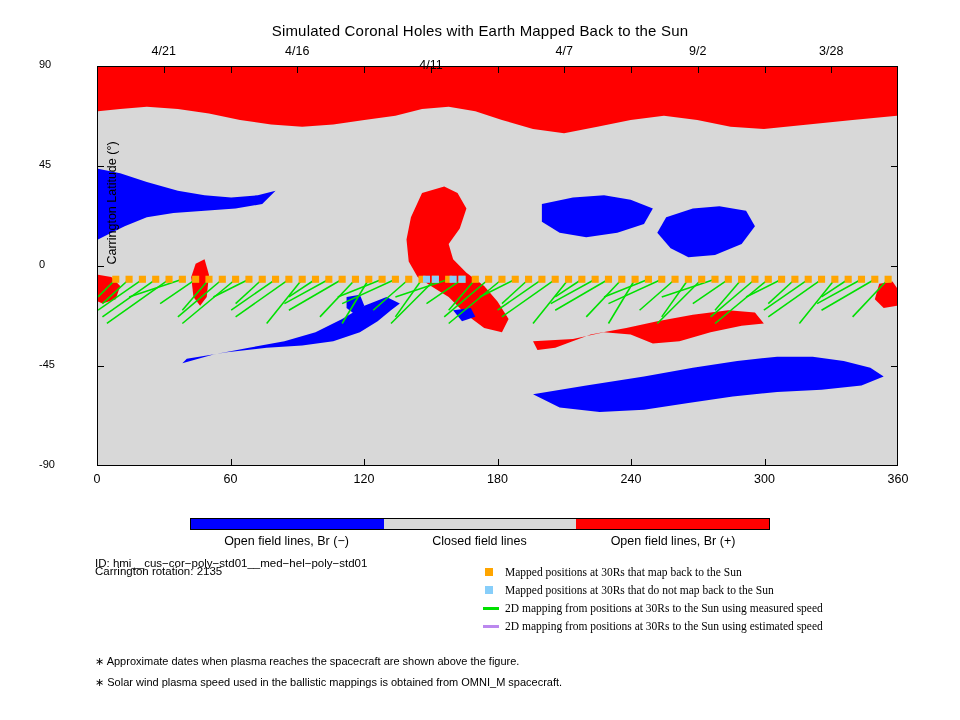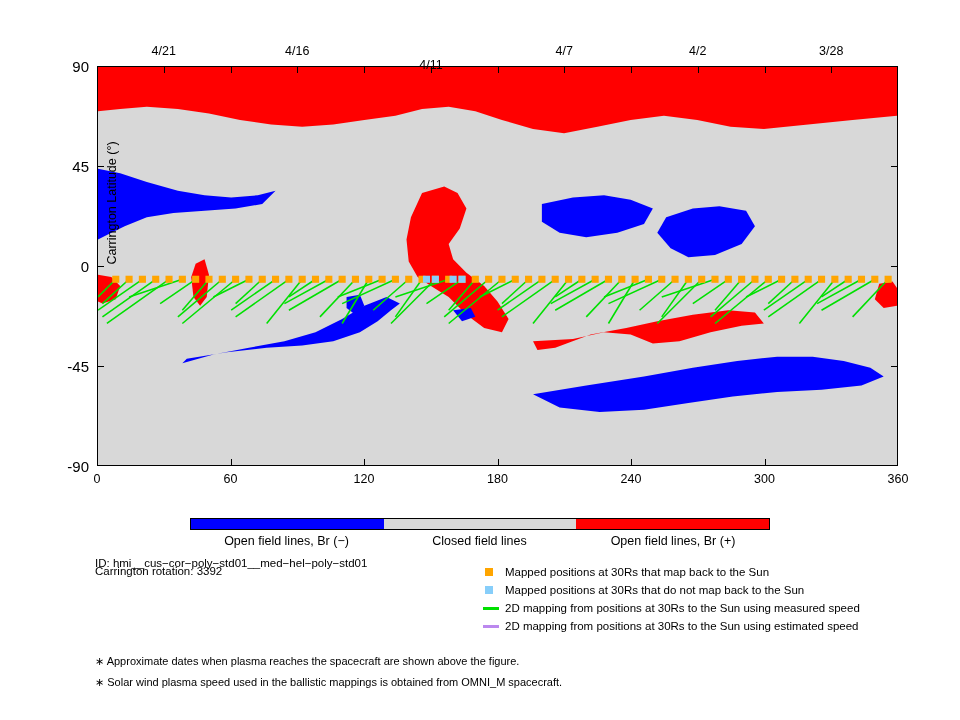--- a/index.html
+++ b/index.html
@@ -14,49 +14,50 @@
   
   #plot{
     position:absolute;left:97px;top:66px;width:801px;height:400px;
     background:#d8d8d8;border:1px solid #000;box-sizing:border-box;overflow:hidden;
   }
   #plotsvg{position:absolute;left:0;top:0;width:799px;height:398px;display:block;}
   
   .tick{position:absolute;background:#000;}
   .tick.v{width:1px;height:7px;}
   .tick.h{height:1px;width:7px;}
-  .ylab{position:absolute;text-align:right;font-size:15px;white-space:pre;}
+  .ylab{position:absolute;text-align:left;font-size:11px;white-space:pre;}
   .xlab{position:absolute;text-align:center;font-size:12.5px;white-space:pre;}
   .tlab{position:absolute;text-align:center;font-size:12.5px;white-space:pre;}
   #ytitle{
     position:absolute;left:-8px;top:196px;width:240px;text-align:center;font-size:12.5px;
     transform:rotate(-90deg);transform-origin:50% 50%;white-space:pre;
   }
   #xtitle{position:absolute;left:97px;top:486px;width:801px;text-align:center;font-size:12.5px;white-space:pre;}
   
   #cbar{position:absolute;left:190px;top:518px;width:580px;height:12px;border:1px solid #000;box-sizing:border-box;display:flex;}
   #cbar div{height:100%;}
   .cbarlab{position:absolute;top:534px;text-align:center;font-size:12.5px;white-space:pre;}
   
   .info{position:absolute;left:95px;font-size:11.5px;white-space:pre;}
   
   #legend{position:absolute;left:483px;top:563px;}
   .lrow{position:relative;height:18px;line-height:18px;}
   .lkey{position:absolute;left:0;top:0;width:18px;height:18px;}
   .lkey .sq{position:absolute;left:2px;top:5px;width:8px;height:8px;}
   .lkey .ln{position:absolute;left:0px;top:8px;width:16px;height:3px;}
-  .ltxt{position:absolute;left:22px;top:0;font-size:11.5px;white-space:pre;}
+  .ltxt{position:absolute;left:22px;top:0;font-size:11.5px;white-space:pre;font-family:Liberation Serif, serif;}
   
   .note{position:absolute;left:95px;font-size:11px;white-space:pre;}
 </style>
 </head>
 <body>
 
 <div id="fig">
 
+  <div class="txt" id="title">Simulated Coronal Holes with Earth Mapped Back to the Sun</div>
 
   <div id="plot">
     <svg id="plotsvg" viewBox="0 0 360 180" preserveAspectRatio="none">
       <g id="pos-regions">
           <polygon points="0.00,0.00 360.00,0.00 360.00,22.00 340.00,24.00 320.00,26.00 300.00,28.00 285.00,27.00 270.00,24.00 255.00,22.00 240.00,24.00 225.00,27.00 210.00,30.00 196.00,28.00 182.00,24.00 170.00,20.00 158.00,18.00 146.00,19.00 134.00,22.00 120.00,24.00 106.00,26.00 92.00,27.00 78.00,26.00 64.00,24.00 50.00,21.00 36.00,19.00 22.00,18.00 10.00,19.00 0.00,20.00" fill="#ff0000"></polygon>
           <polygon points="146.00,57.00 156.00,54.00 162.00,57.00 166.00,64.00 163.00,73.00 158.00,80.00 160.00,87.00 166.00,93.00 174.00,99.00 180.00,106.00 185.00,114.00 182.00,120.00 174.00,118.00 166.00,112.00 158.00,104.00 150.00,99.00 144.00,95.00 140.00,88.00 139.00,78.00 141.00,68.00" fill="#ff0000"></polygon>
           <polygon points="196.00,124.00 214.00,123.00 228.00,120.00 240.00,121.00 250.00,125.00 262.00,124.00 276.00,120.00 290.00,117.00 300.00,116.00 296.00,111.00 284.00,110.00 268.00,112.00 252.00,115.00 238.00,118.00 222.00,121.00 206.00,127.00 198.00,128.00" fill="#ff0000"></polygon>
           <polygon points="0.00,94.00 6.00,95.00 10.00,99.00 8.00,105.00 2.00,107.00 0.00,106.00" fill="#ff0000"></polygon>
           <polygon points="352.00,98.00 358.00,97.00 360.00,100.00 360.00,108.00 354.00,109.00 350.00,105.00" fill="#ff0000"></polygon>
           <polygon points="44.00,89.00 48.00,87.00 50.00,94.00 49.00,104.00 46.00,108.00 43.00,104.00 42.00,95.00" fill="#ff0000"></polygon>
@@ -233,36 +234,36 @@
       <div class="tick v" style="left: 498px; top: 66px;"></div>
       <div class="tick v" style="left: 564px; top: 66px;"></div>
       <div class="tick v" style="left: 631px; top: 66px;"></div>
       <div class="tick v" style="left: 698px; top: 66px;"></div>
       <div class="tick v" style="left: 765px; top: 66px;"></div>
       <div class="tick v" style="left: 831px; top: 66px;"></div>
       <div class="tlab" style="left: 123.75px; top: 44px; width: 80px;">4/21</div>
       <div class="tlab" style="left: 257.25px; top: 44px; width: 80px;">4/16</div>
       <div class="tlab" style="left: 391px; top: 44px; width: 80px; margin-top: 14px;">4/11</div>
       <div class="tlab" style="left: 524.25px; top: 44px; width: 80px;">4/7</div>
-      <div class="tlab" style="left: 657.75px; top: 44px; width: 80px;">4/2</div>
+      <div class="tlab" style="left: 657.75px; top: 44px; width: 80px;">9/2</div>
       <div class="tlab" style="left: 791.25px; top: 44px; width: 80px; text-align: center;">3/28</div>
     </div>
 
   <div class="txt" id="ytitle">Carrington Latitude (°)</div>
 
   <div id="cbar">
     <div style="flex:0 0 33.33%;background:#0000ff;"></div>
     <div style="flex:0 0 33.34%;background:#d8d8d8;"></div>
     <div style="flex:0 0 33.33%;background:#ff0000;"></div>
   </div>
   <div class="cbarlab" style="left:190px;width:193px;">Open field lines, Br (−)</div>
   <div class="cbarlab" style="left:383px;width:193px;">Closed field lines</div>
   <div class="cbarlab" style="left:576px;width:194px;">Open field lines, Br (+)</div>
 
-  <div class="info" style="top:565px;">Carrington rotation: 3392</div>
+  <div class="info" style="top:565px;">Carrington rotation: 2135</div>
   <div class="info" style="top:557px;">ID: hmi__cus−cor−poly−std01__med−hel−poly−std01</div>
 
   <div id="legend">
       <div class="lrow">
         <span class="lkey">
           <span class="sq" style="background: rgb(255, 165, 0);"></span>
         </span>
         <span class="ltxt">Mapped positions at 30Rs that map back to the Sun</span>
       </div>
       <div class="lrow">

